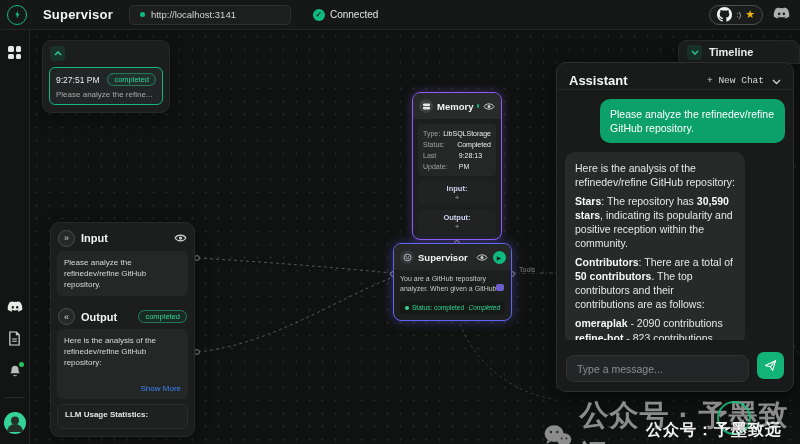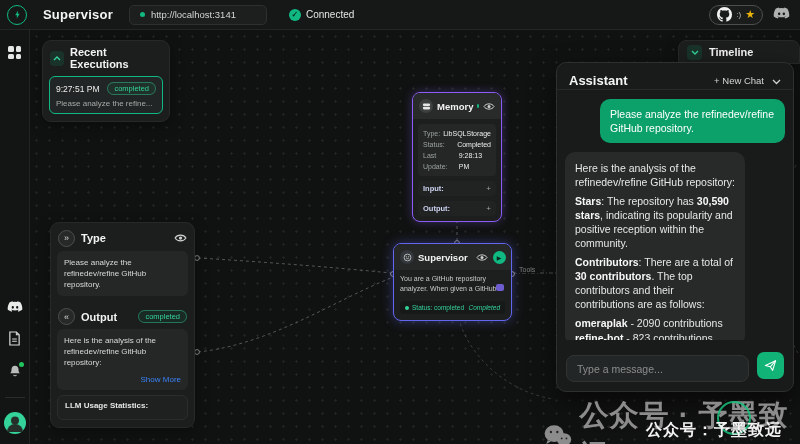--- a/index.html
+++ b/index.html
@@ -24,21 +24,21 @@
   .topbar {
     left:0; top:0; width:800px; height:30px; z-index:6;
     background:#151817; border-bottom:1px solid #232625;
     display:flex; align-items:center;
   }
   .logo-btn { width:20px; height:20px; border:1.5px solid #10b981; border-radius:50%;
     margin-left:7px; display:flex; align-items:center; justify-content:center; }
   .app-title { font-weight:bold; font-size:13px; color:#f4f5f4; margin-left:16px; letter-spacing:.2px; }
   .url-box { margin-left:16px; display:flex; align-items:center; gap:6px;
     background:#1c1f1e; border:1px solid #2d302f; border-radius:5px;
-    padding:3px 10px; height:20px; width:138px; }
+    padding:3px 10px; height:20px; width:162px; }
   .dot { border-radius:50%; display:inline-block; }
   .dot-g { width:5px; height:5px; background:#10b981; }
   .url-text { font-size:9.5px; color:#d3d6d4; white-space:nowrap; }
   .conn { margin-left:22px; display:flex; align-items:center; gap:5px; }
   .check-circle { width:12px; height:12px; border-radius:50%; background:#10b981;
     color:#06231a; font-size:8px; display:flex; align-items:center; justify-content:center; font-weight:bold; }
   .conn-text { font-size:10px; color:#e3e5e3; }
   .topbar-right { margin-left:auto; display:flex; align-items:center; gap:10px; margin-right:10px; }
   .gh-pill { display:flex; align-items:center; gap:4px; border:1px solid #4a4e4c;
     border-radius:999px; padding:2px 7px; height:20px; background:#1a1d1c; }
@@ -80,21 +80,21 @@
   .node-head { display:flex; align-items:center; gap:4px; background:#282b2a;
     border-radius:7px 7px 0 0; padding:4px 6px; }
   .node-title { font-weight:bold; font-size:9.5px; color:#f2f3f2; }
   .icon-circ { width:14px; height:14px; border-radius:50%; background:#3c403e;
     display:flex; align-items:center; justify-content:center; flex:0 0 auto; }
   .kv-box { margin:5px; background:#242726; border-radius:4px; padding:4px 5px; }
   .kv-row { display:flex; justify-content:space-between; font-size:7px; line-height:11px; }
   .kv-label { color:#9ca3a0; }
   .kv-val { color:#eceeec; }
   .expander { margin:0 5px 5px; background:#202322; border-radius:4px; padding:3px 5px;
-    display:flex; justify-content:space-between; align-items:center; }
+    display:flex; justify-content:space-between; align-items:center;flex-direction:column; }
   .exp-label { font-size:7.5px; font-weight:bold; color:#cbd2f0; }
   .exp-plus { font-size:8px; color:#9ca3a0; }
 
   
   .sup-node { left:393px; top:243px; width:119px; z-index:2; background:#1c1f1e;
     border:1px solid #6366f1; border-radius:8px; box-shadow:0 0 12px rgba(99,102,241,.4); }
   .sup-head { display:flex; align-items:center; gap:4px; background:#252827;
     border-radius:7px 7px 0 0; padding:4px 6px; }
   .dot-p { width:4px; height:4px; background:#818cf8; }
   .play-btn { width:13px; height:13px; border-radius:50%; background:#10b981; color:#05271c;
@@ -114,36 +114,36 @@
 
   
   .io-panel { left:50px; top:222px; width:145px; padding:2px 0; }
   .io-head { display:flex; align-items:center; gap:6px; padding:4px 7px; }
   .io-circ { width:17px; height:17px; border-radius:50%; border:1px solid #4a4e4c;
     background:#262928; display:flex; align-items:center; justify-content:center;
     font-size:9px; color:#d6d9d7; }
   .io-title { font-weight:bold; font-size:11px; color:#f2f3f2; }
   .io-box { margin:0 6px 5px; background:#242726; border-radius:6px; padding:6px 7px; }
   .io-text { font-size:8px; line-height:11px; color:#d8dbd9; }
-  .show-more { display:block; text-align:right; font-size:8px; color:#3b82f6; margin-top:7px; }
+  .show-more { display:block; text-align:right; font-size:8px; color:#3b82f6; margin-top:16px; }
   .stats-box { margin:0 6px 5px; background:#1e2120; border:1px solid #2a2d2c; border-radius:6px; padding:5px 7px; }
   .stats-title { font-size:8px; font-weight:bold; color:#e3e5e3; margin-bottom:4px; }
 
   
   .timeline { left:678px; top:40px; width:122px; height:24px; border-radius:8px 8px 0 0; z-index:1;
     display:flex; align-items:center; gap:7px; padding:0 8px; }
 
   
   .assistant { left:556px; top:62px; width:238px; height:330px; z-index:4;
     background:#181b1a; border:1px solid #2d302f; border-radius:10px;
     box-shadow:0 10px 26px rgba(0,0,0,.55); display:flex; flex-direction:column; }
   .as-head { display:flex; align-items:center; padding:8px 12px 0; border-bottom:1px solid #262928; }
   .as-title { font-weight:bold; font-size:13px; color:#f4f5f4; }
   .as-right { margin-left:auto; display:flex; align-items:center; gap:8px; }
-  .new-chat { font-size:9.5px; color:#d3d6d4; background:none; border:none; cursor:pointer; font-family:Liberation Sans, sans-serif; }
+  .new-chat { font-size:9.5px; color:#d3d6d4; background:none; border:none; cursor:pointer; font-family:Liberation Mono, monospace; }
   .messages { flex:1; overflow:hidden; padding:9px 8px 0; display:flex; flex-direction:column; gap:9px; }
   .bubble-user { align-self:flex-end; max-width:185px; background:#0ca06a; color:#ffffff;
     border-radius:10px; padding:8px 10px; font-size:10.5px; line-height:14px; }
   .bubble-bot { align-self:flex-start; width:180px; background:#272a29; color:#e6e8e6;
     border-radius:10px; padding:9px 10px 0; font-size:10.5px; line-height:14px; }
   .bubble-bot p { margin-bottom:5px; }
   .bubble-bot b { color:#f7f8f7; }
   .contrib { line-height:14.5px; }
   .chat-input-row { display:flex; align-items:center; gap:8px; padding:8px 9px 9px; }
   .chat-input { flex:1; height:27px; background:#232626; border:1px solid #303332; border-radius:8px;
@@ -195,21 +195,20 @@
   <span class="p-title">Timeline</span>
 </div>
 
 <div class="abs panel recent">
   <div class="p-head">
     <span class="chev-sq">
       <svg width="8" height="5" viewBox="0 0 8 5">
           <path d="M1 4l3-3 3 3" stroke="#34d399" stroke-width="1.4" fill="none"></path>
         </svg>
     </span>
-    <span class="p-title">Recent Executions</span>
   </div>
   <div class="exec-card">
     <div class="exec-row">
       <span class="exec-time">9:27:51 PM</span>
       <span class="badge">completed</span>
     </div>
     <div class="exec-preview">Please analyze the refine...</div>
   </div>
 </div>
 
@@ -285,21 +284,21 @@
         <span class="dot dot-s"></span>
         <span>Status: completed</span>
       </span>
     <span class="status-right">Completed</span>
   </div>
 </div>
 
 <div class="abs panel io-panel">
   <div class="io-head">
     <span class="io-circ">»</span>
-    <span class="io-title">Type</span>
+    <span class="io-title">Input</span>
     <span style="margin-left:auto;">
       <svg width="13" height="10" viewBox="0 0 12 9">
           <path d="M1 4.5C3 1 9 1 11 4.5 9 8 3 8 1 4.5z" fill="none" stroke="#cfd2d0" stroke-width="1"></path>
           <circle cx="6" cy="4.5" r="1.5" fill="#cfd2d0"></circle>
         </svg>
     </span>
   </div>
   <div class="io-box">
     <div class="io-text">Please analyze the refinedev/refine GitHub repository.</div>
   </div>
@@ -328,21 +327,21 @@
             <path d="M1 1l3.5 3.5L8 1" stroke="#cfd2d0" stroke-width="1.3" fill="none"></path>
           </svg>
       </span>
     </span>
   </div>
   <div class="messages">
     <div class="bubble-user">Please analyze the refinedev/refine GitHub repository.</div>
     <div class="bubble-bot">
       <p>Here is the analysis of the refinedev/refine GitHub repository:</p>
       <p><b>Stars</b><span>: The repository has </span><b>30,590 stars</b><span>, indicating its popularity and positive reception within the community.</span></p>
-      <p><b>Contributors</b><span>: There are a total of </span><b>30 contributors</b><span>. The top contributors and their contributions are as follows:</span></p>
+      <p><b>Contributors</b><span>: There are a total of </span><b>50 contributors</b><span>. The top contributors and their contributions are as follows:</span></p>
       <div class="contrib"><b>omeraplak</b><span> - 2090 contributions</span></div>
       <div class="contrib"><b>refine-bot</b><span> - 823 contributions</span></div>
 
     </div>
   </div>
   <div class="chat-input-row">
     <input class="chat-input" placeholder="Type a message..." style="">
     <button class="send-btn">
       <svg width="13" height="13" viewBox="0 0 14 14">
           <path d="M1.5 7L12.5 1.8 9.3 12.2 6.8 8.4 1.5 7z" fill="none" stroke="#ffffff" stroke-width="1.2" stroke-linejoin="round"></path>

